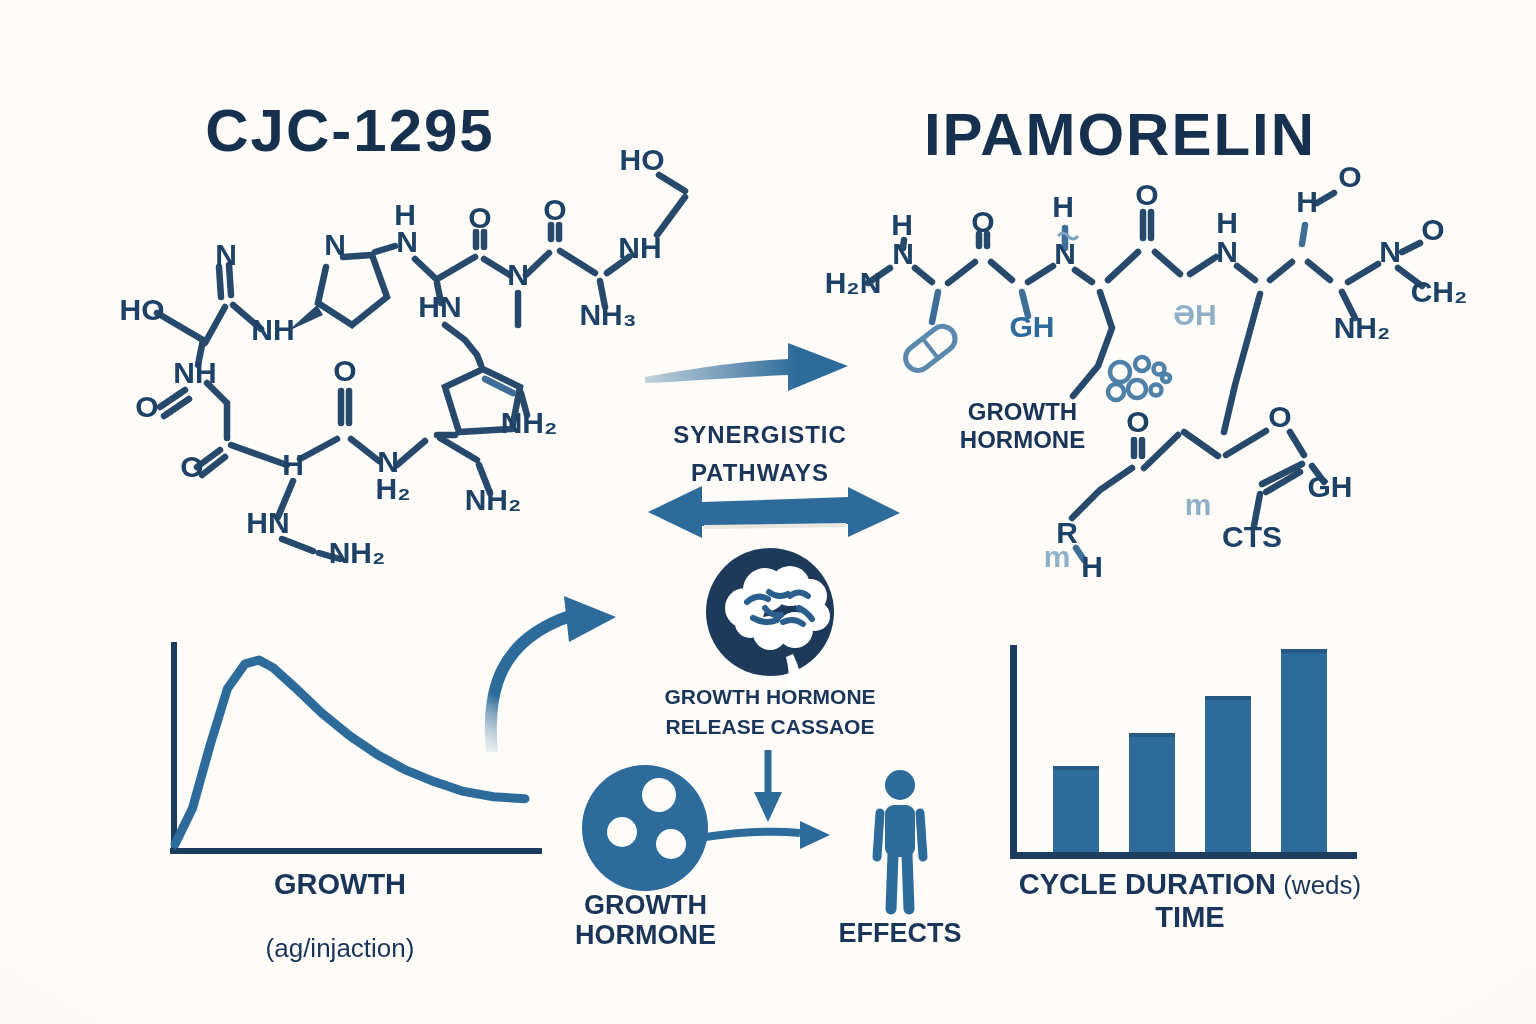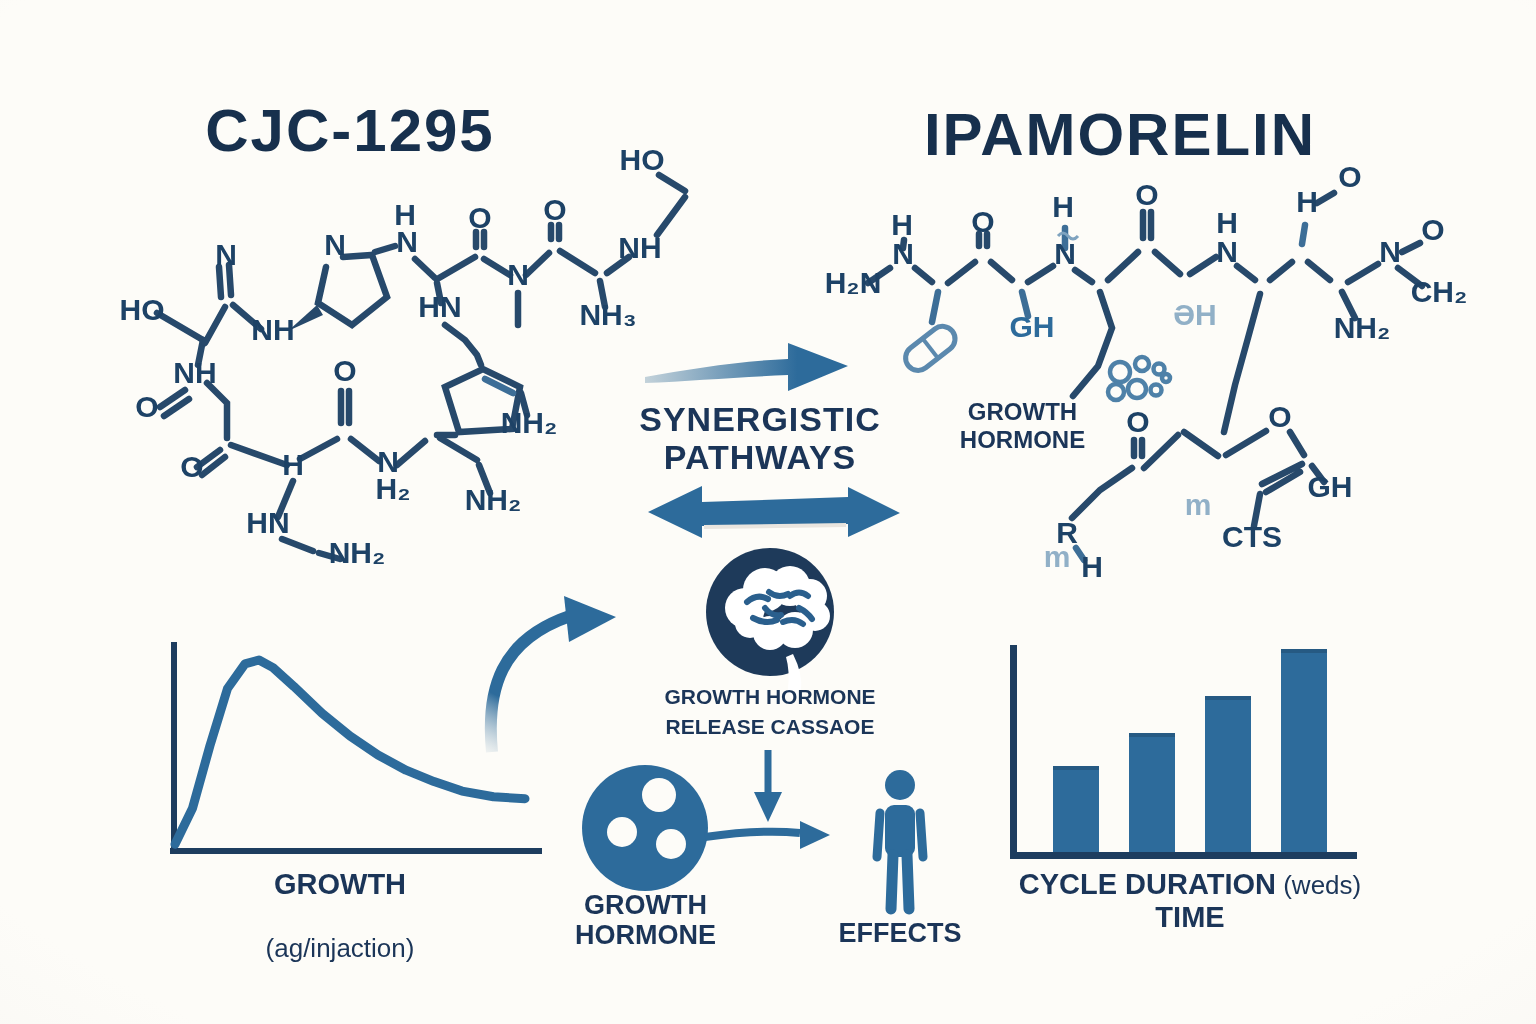--- a/index.html
+++ b/index.html
@@ -4,21 +4,21 @@
 <style>
   html,body{margin:0;padding:0;}
   #canvas{
     position:relative;width:1536px;height:1024px;overflow:hidden;
     background:radial-gradient(120% 120% at 50% 45%, #fdfcf8 55%, #eeece9 100%);
     font-family:"Liberation Sans", sans-serif;color:#17304d;
   }
   .abs{position:absolute;}
   .title{font-weight:700;letter-spacing:2px;font-size:60px;text-align:center;color:#17304d;margin-top:24px;}
   .ctext{text-align:center;font-weight:700;color:#1b3558;}
-  .syn{font-size:34px;line-height:38px;letter-spacing:1px;}
+  .syn{font-size:24px;line-height:38px;letter-spacing:1px;margin-top:16px;}
   .cascade{font-size:21px;line-height:30px;}
   .small-lab{font-size:27px;line-height:30px;}
   .axis-label-bold{font-size:29px;font-weight:700;}
   .axis-label-reg{font-size:26px;font-weight:400;}
   .bar-wrap{border-left:7px solid #1d3d5f;border-bottom:7px solid #1d3d5f;}
   .bar{position:absolute;bottom:0;width:46px;background:#2d6b9b;border-top:4px solid #265a83;}
   svg{overflow:visible;}
   .bond{stroke:#27496b;stroke-width:6.5;stroke-linecap:round;fill:none;}
   .bond.lt{stroke:#3d6e97;}
   .atom{font-family:"Liberation Sans", sans-serif;font-weight:700;font-size:30px;fill:#1d4266;text-anchor:middle;}

